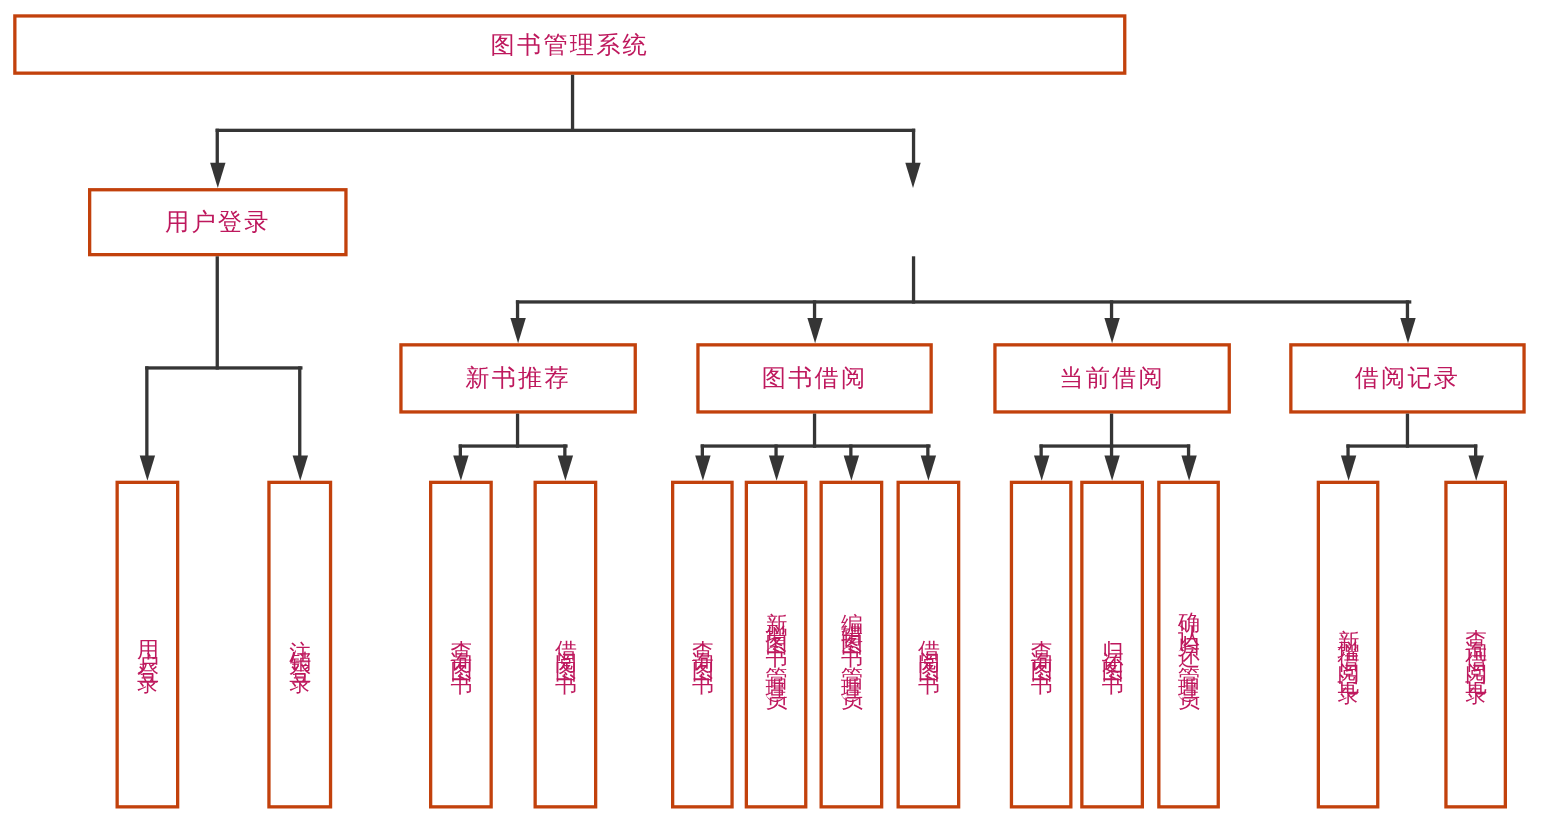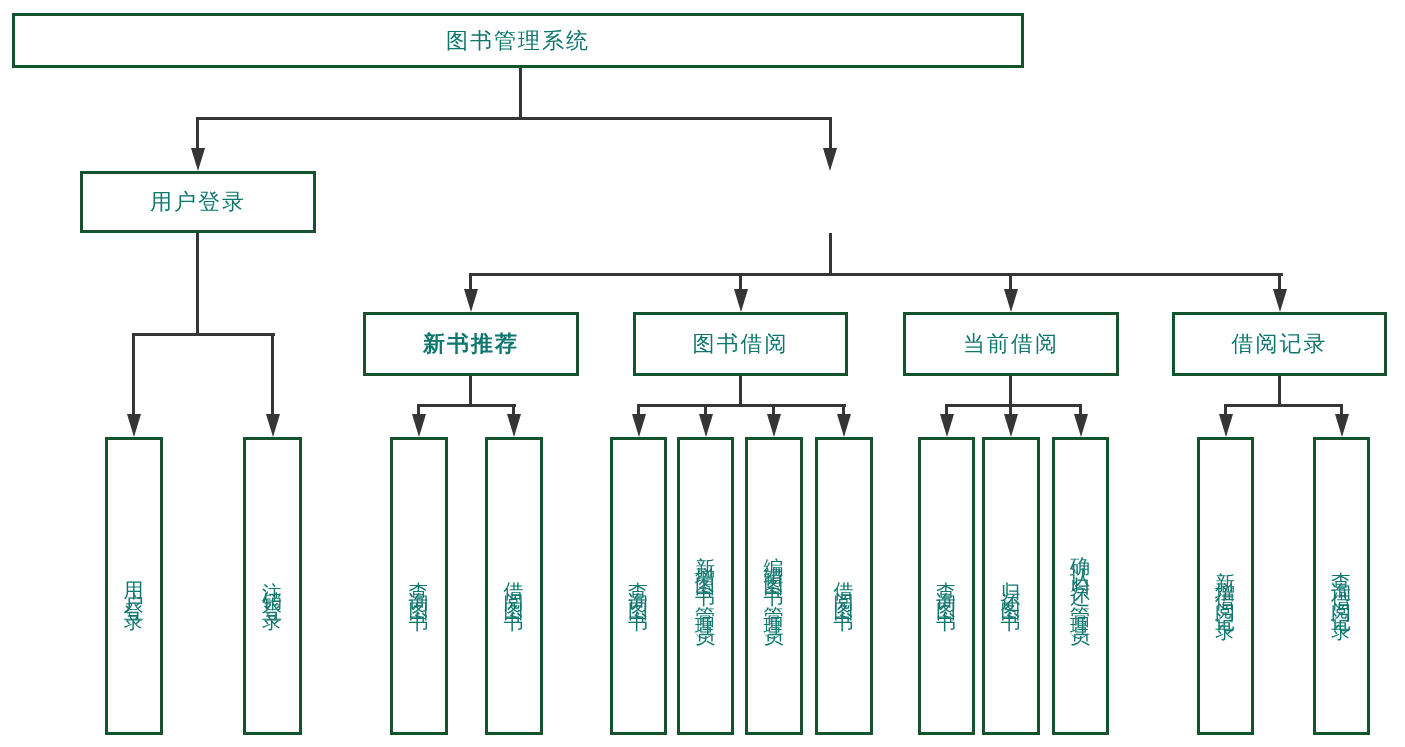--- a/index.html
+++ b/index.html
@@ -7,26 +7,26 @@
     position: relative;
     width: 1405px;
     height: 747px;
     background: #ffffff;
     font-family: "Liberation Sans", "DejaVu Sans", sans-serif;
     overflow: hidden;
   }
   .box {
     position: absolute;
     box-sizing: border-box;
-    border: 3px solid #14532d;
+    border: 3px solid #c2410c;
     background: #ffffff;
     display: flex;
     align-items: center;
     justify-content: center;
-    color: #0f766e;
+    color: #be185d;
     font-size: 22px;
     letter-spacing: 2px;
     white-space: nowrap;
   }
   .leafbox {
     writing-mode: vertical-rl;
     text-orientation: mixed;
     font-size: 20px;
     letter-spacing: 10px;
     line-height: 1;
@@ -80,21 +80,21 @@
   <div class="hline" style="left:469px; top:273px; width:814px;"></div>
   <div class="vline" style="left:469px; top:273px; height:19px;"></div>
   <div class="arrow" style="left:464px; top:289px;"></div>
   <div class="vline" style="left:739px; top:273px; height:19px;"></div>
   <div class="arrow" style="left:734px; top:289px;"></div>
   <div class="vline" style="left:1009px; top:273px; height:19px;"></div>
   <div class="arrow" style="left:1004px; top:289px;"></div>
   <div class="vline" style="left:1278px; top:273px; height:19px;"></div>
   <div class="arrow" style="left:1273px; top:289px;"></div>
 
-  <div class="box" style="left:363px; top:312px; width:216px; height:64px;font-weight:bold;">新书推荐</div>
+  <div class="box" style="left:363px; top:312px; width:216px; height:64px;">新书推荐</div>
   <div class="box" style="left:633px; top:312px; width:215px; height:64px;">图书借阅</div>
   <div class="box" style="left:903px; top:312px; width:216px; height:64px;">当前借阅</div>
   <div class="box" style="left:1172px; top:312px; width:215px; height:64px;">借阅记录</div>
 
   <div class="vline" style="left:469px; top:376px; height:31px;"></div>
   <div class="hline" style="left:417px; top:404px; width:99px;"></div>
   <div class="vline" style="left:417px; top:404px; height:13px;"></div>
   <div class="arrow" style="left:412px; top:414px;"></div>
   <div class="vline" style="left:512px; top:404px; height:13px;"></div>
   <div class="arrow" style="left:507px; top:414px;"></div>

